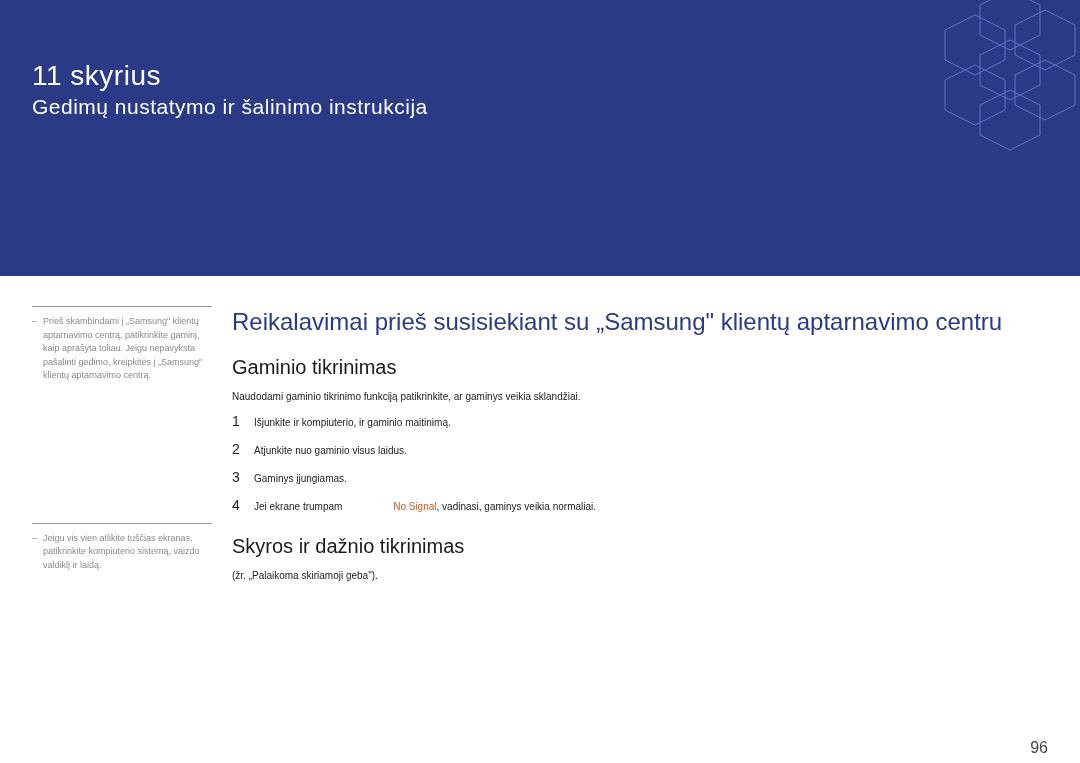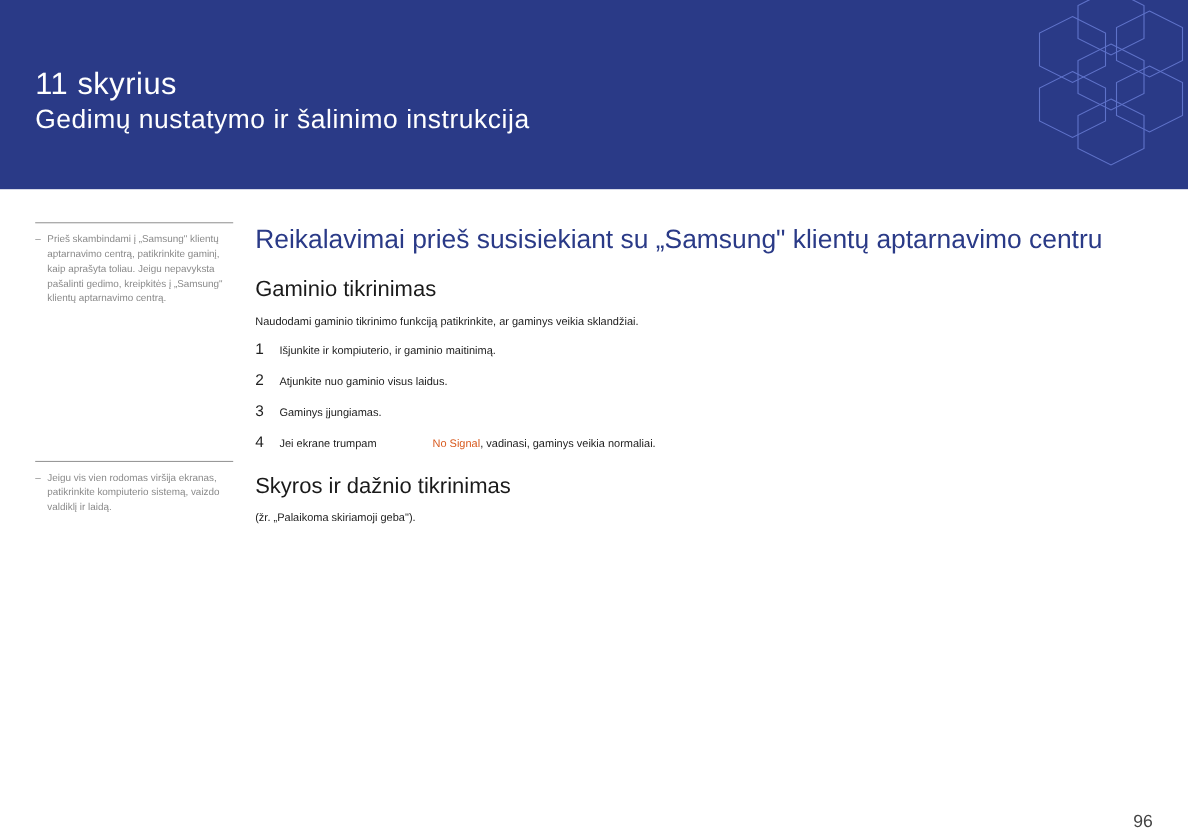--- a/index.html
+++ b/index.html
@@ -6,37 +6,37 @@
   body {
     width: 1080px;
     height: 763px;
     font-family: Arial, Helvetica, sans-serif;
     background: #ffffff;
     position: relative;
     overflow: hidden;
   }
   .header {
     background: #2a3a87;
-    height: 172px;
+    height: 276px;
     position: relative;
   }
   .chapter-num {
     position: absolute;
     top: 60px;
     left: 32px;
     font-size: 28px;
     font-weight: 300;
     color: #ffffff;
     letter-spacing: 0.5px;
   }
   .chapter-title {
     position: absolute;
     top: 95px;
     left: 32px;
-    font-size: 24px;
+    font-size: 21px;
     font-weight: 300;
     color: #ffffff;
     letter-spacing: 0.5px;
   }
   .hex-deco {
     position: absolute;
     top: -20px;
     right: -10px;
     width: 220px;
     height: 180px;
@@ -134,21 +134,21 @@
 </div>
 
 <div class="content">
   <div class="sidebar">
     <div class="sidenote">
       <span class="sidenote-dash">–</span>
       <span>Prieš skambindami į „Samsung" klientų aptarnavimo centrą, patikrinkite gaminį, kaip aprašyta toliau. Jeigu nepavyksta pašalinti gedimo, kreipkitės į „Samsung" klientų aptarnavimo centrą.</span>
     </div>
     <div class="sidenote" style="margin-bottom:0">
       <span class="sidenote-dash">–</span>
-      <span>Jeigu vis vien rodomas viršija ekranas, patikrinkite kompiuterio sistemą, vaizdo valdiklį ir laidą.</span>
+      <span>Jeigu vis vien atlikite tuščias ekranas, patikrinkite kompiuterio sistemą, vaizdo valdiklį ir laidą.</span>
     </div>
   </div>
 
   <div class="main">
     <h1 class="section-h1">Reikalavimai prieš susisiekiant su „Samsung" klientų aptarnavimo centru</h1>
 
     <h2 class="section-h2">Gaminio tikrinimas</h2>
     <p class="body-text">Naudodami gaminio tikrinimo funkciją patikrinkite, ar gaminys veikia sklandžiai.</p>
 
     <div class="steps">

